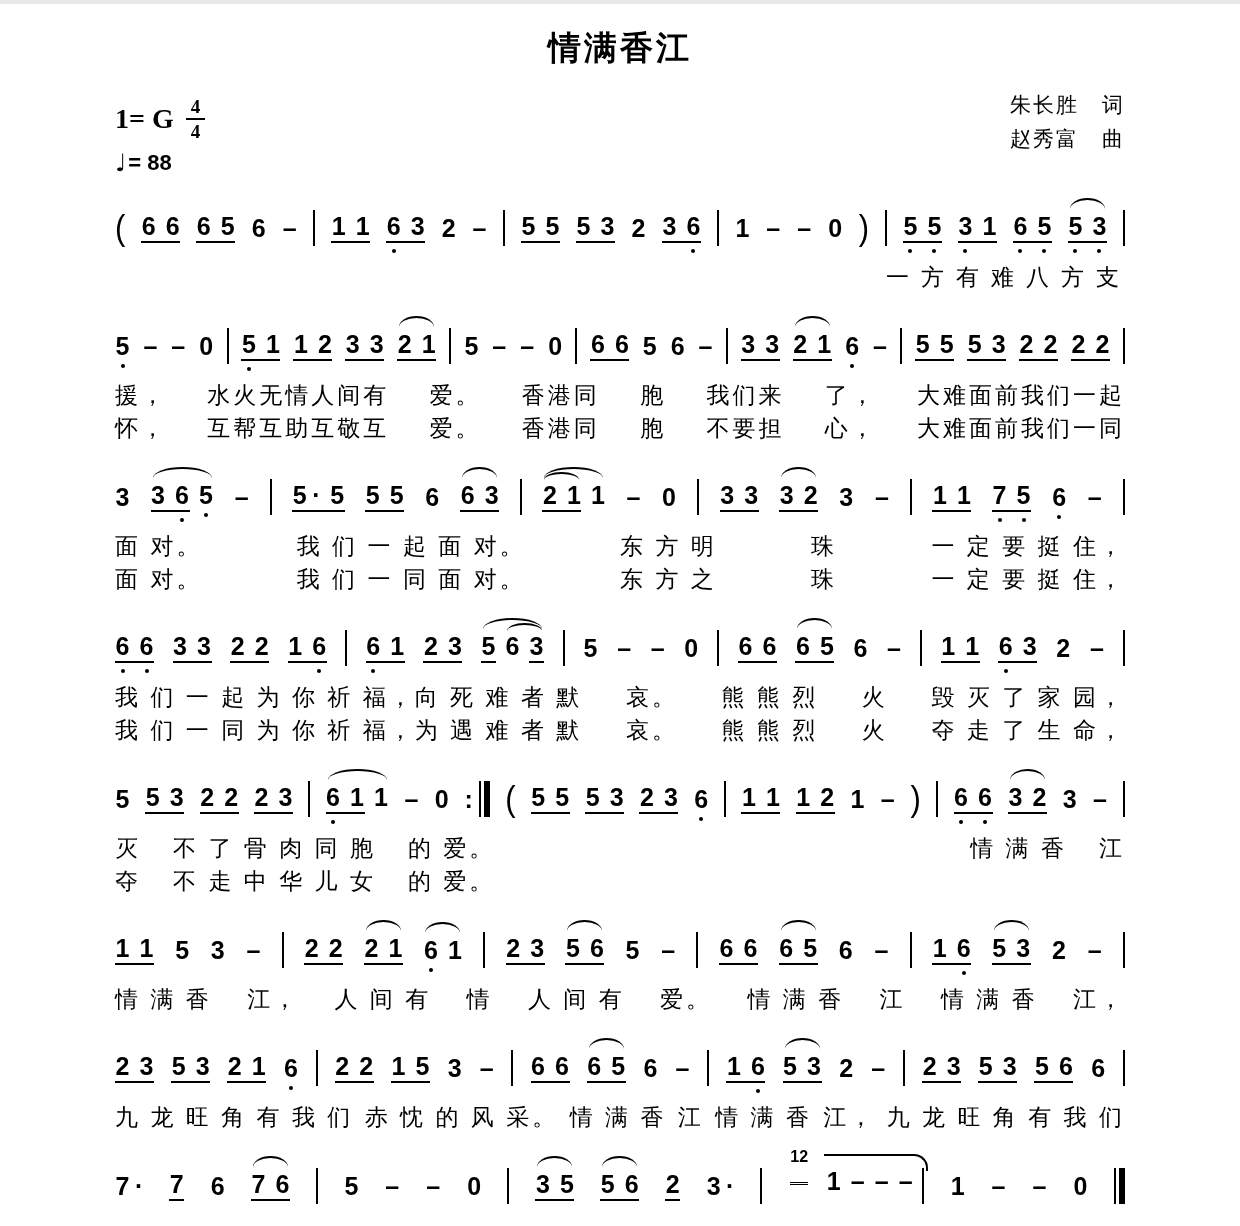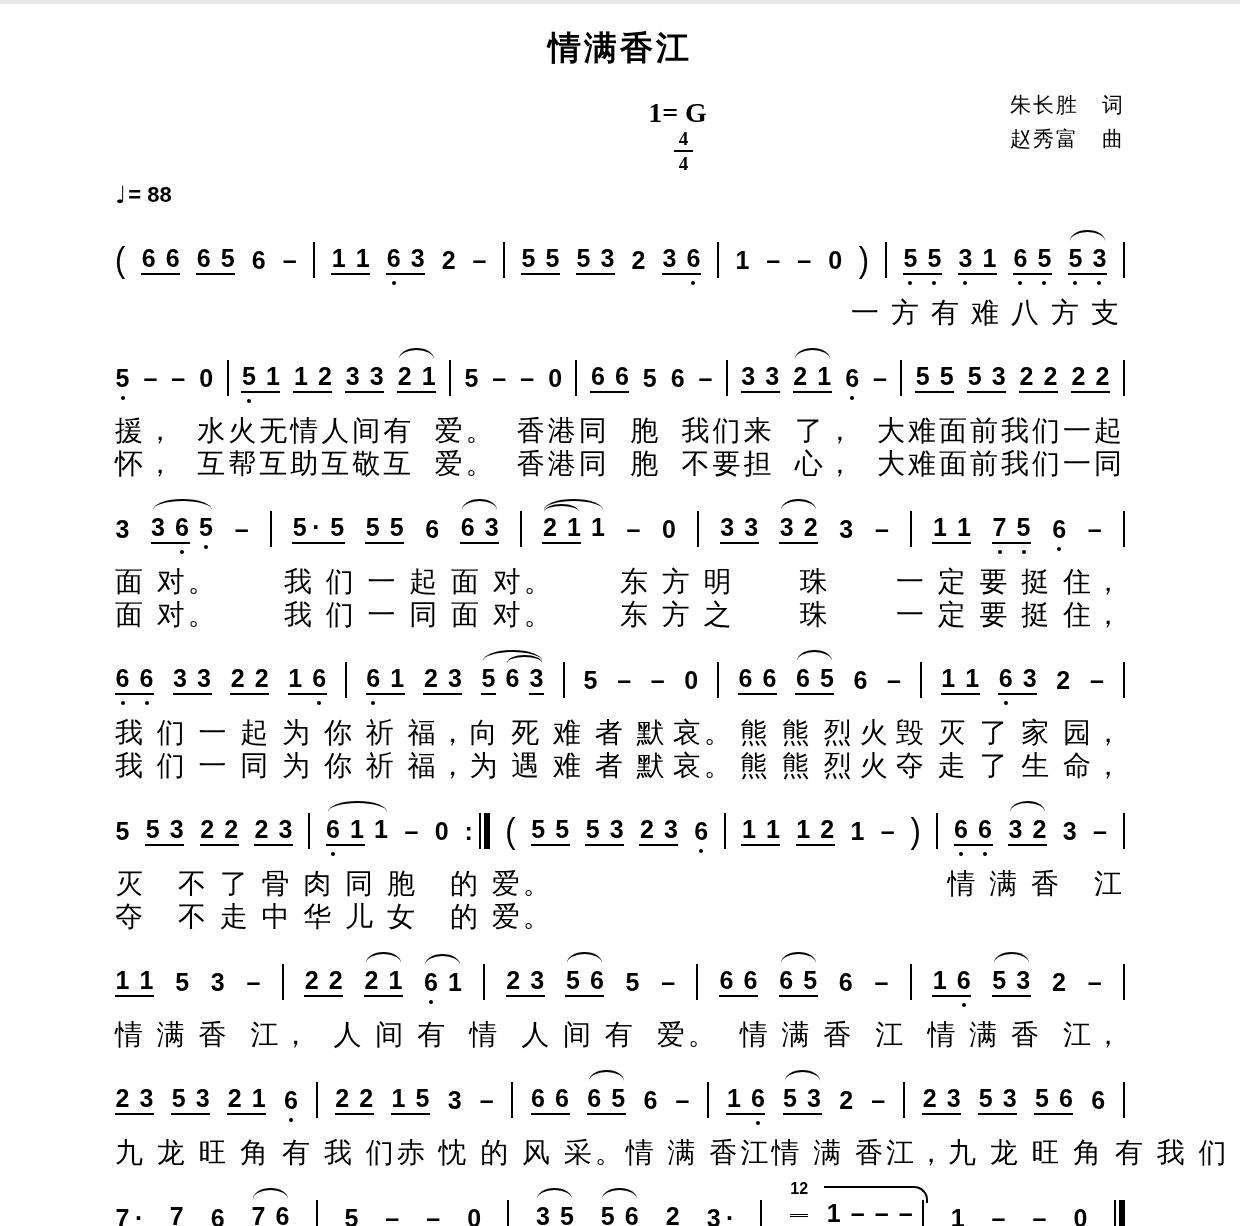--- a/index.html
+++ b/index.html
@@ -26,21 +26,21 @@
     top:84px;right:115px;
     text-align:right;
     font-size:21px;
     letter-spacing:2px;
     line-height:1.6;
   }
   .keyrow{
     margin:26px 0 0 115px;
     display:flex;align-items:center;
     font-family:"Liberation Serif",serif;
-    font-weight:700;font-size:28px;flex-direction:column;
+    font-weight:700;font-size:28px;
   }
   .timesig{
     display:inline-flex;flex-direction:column;align-items:center;
     font-size:19px;line-height:1;margin-left:12px;font-weight:700;
   }
   .timesig .num{border-bottom:2px solid #000;padding:0 5px 2px;}
   .timesig .den{padding-top:2px;}
   .temporow{
     margin:8px 0 0 115px;
     font-size:22px;font-weight:700;
@@ -87,21 +87,21 @@
     border-top-right-radius:14px;
   }
   .volta-label{
     position:absolute;left:-36px;top:-19px;
     font-size:16px;font-weight:700;line-height:1;
     border-bottom:3px double #000;padding-bottom:17px;
   }
   
   .lyr{
     display:flex;justify-content:space-between;align-items:baseline;
-    font-size:28px;height:30px;margin-top:3px;text-align:center;
+    font-size:23px;height:30px;margin-top:3px;text-align:center;
   }
   .lyric-seg{white-space:pre;letter-spacing:3px;}
   .line-1 .lyr{justify-content:flex-end;}
   .line-1 .lyric-seg{letter-spacing:12px;margin-right:-6px;}
   .line-5 .lyr{justify-content:flex-start;gap:32px;}
   .line-5 .lyr-0 > :nth-child(4){margin-left:auto;}
 </style>
 </head>
 <body>
 

